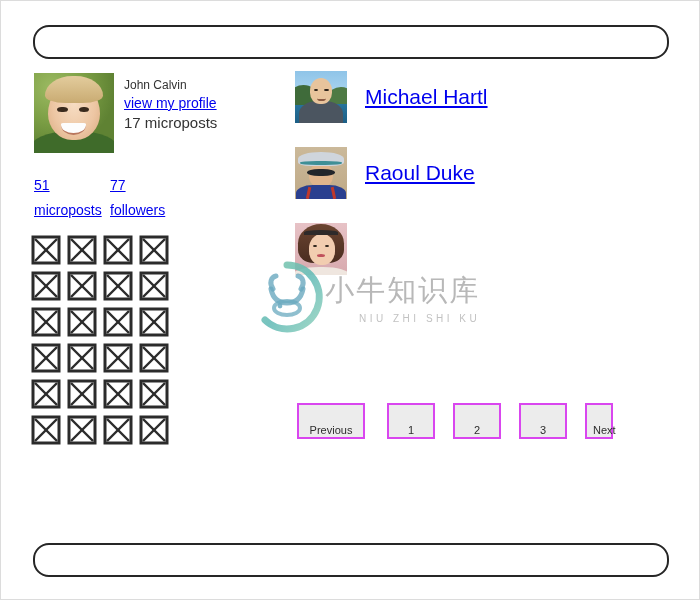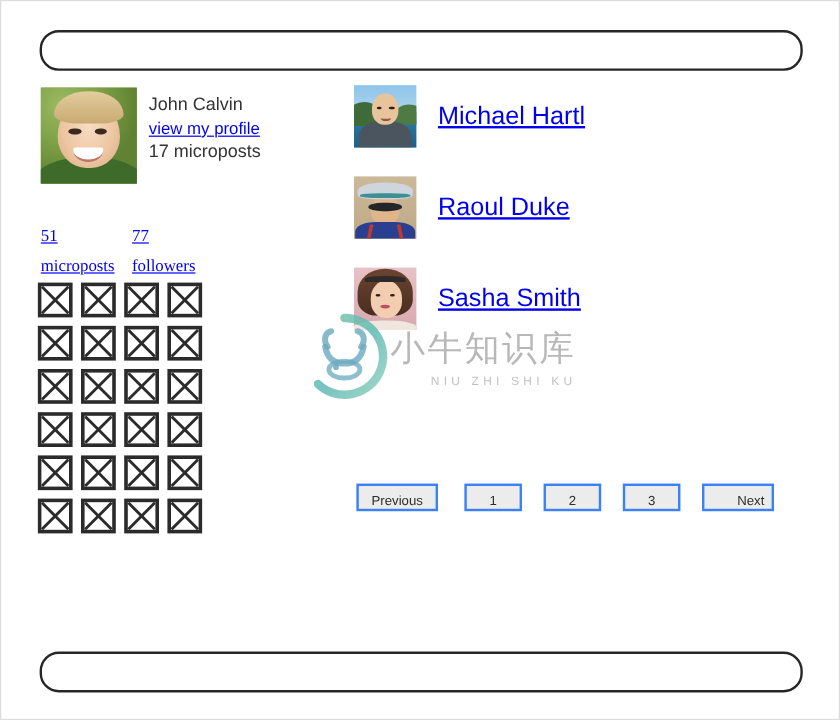--- a/index.html
+++ b/index.html
@@ -110,21 +110,21 @@
     border-radius: 10% 10% 50% 50% / 10% 10% 80% 80%;
     border-bottom: 2px solid #b9785f;
   }
 
   .profile-meta {
     margin-left: 10px;
     padding-top: 5px;
     line-height: 1.33;
   }
   .profile-name {
-    font-size: 15px;
+    font-size: 12px;
     color: #333333;
   }
   .profile-meta a {
     font-size: 14px;
     color: #0000ee;
     text-decoration: underline;
     display: block;
   }
   .profile-posts {
     font-size: 15px;
@@ -132,22 +132,21 @@
   }
 
   #stats {
     position: absolute;
     left: 33px;
     top: 172px;
     width: 200px;
   }
   #stats .stat {
     position: absolute;
-    top: 12px;
-    font-family: Liberation Serif, serif;
+    top: 0;
   }
   #stats .stat.s-following { left: 0; }
   #stats .stat.s-followers { left: 76px; }
   #stats .stat a {
     display: block;
     color: #0000ee;
     text-decoration: underline;
     font-size: 14px;
     line-height: 25px;
     white-space: nowrap;
@@ -238,34 +237,34 @@
   
   #pagination {
     position: absolute;
     left: 296px;
     top: 402px;
     display: flex;
     align-items: center;
   }
   .page-btn {
     box-sizing: border-box;
-    border: 2px solid #3b82f6;
+    border: 2px solid #d946ef;
     background: #ececec;
     color: #2d2d2d;
     font-size: 11px;
     font-family: "Liberation Sans", sans-serif;
     height: 23px;
     line-height: 19px;
     text-align: center;
     margin-right: 16px;
-    padding: 4px 6px;
+    padding: 16px 6px;
   }
   .page-btn.wide { width: 68px; margin-right: 22px; }
   .page-btn.num  { width: 48px; margin-right: 18px; }
-  .page-btn.next { width: 60px; margin-right: 0; text-align: right; }
+  .page-btn.next { width: 28px; margin-right: 0; }
 
   
   #watermark {
     position: absolute;
     left: 248px;
     top: 258px;
     width: 220px;
     height: 80px;
     pointer-events: none;
     text-align: right;
@@ -491,21 +490,20 @@
     <div class="user-row">
       <div class="user-avatar av4">
         <div class="hair"></div>
           <div class="face"></div>
           <div class="band"></div>
         <div class="eye l"></div>
           <div class="eye r"></div>
           <div class="lips"></div>
           <div class="shoulder"></div>
       </div>
-      <a class="user-name" href="#">Sasha Smith</a>
     </div>
 
   </div>
 
   <div id="pagination">
     <div class="page-btn wide">Previous</div>
     <div class="page-btn num">1</div>
     <div class="page-btn num">2</div>
     <div class="page-btn num">3</div>
     <div class="page-btn next">Next</div>

